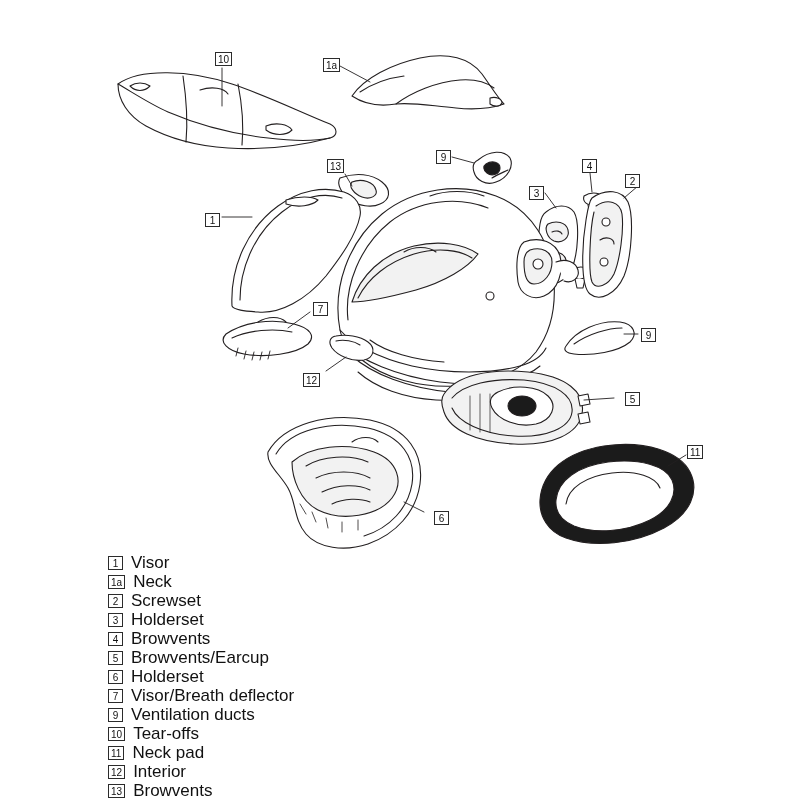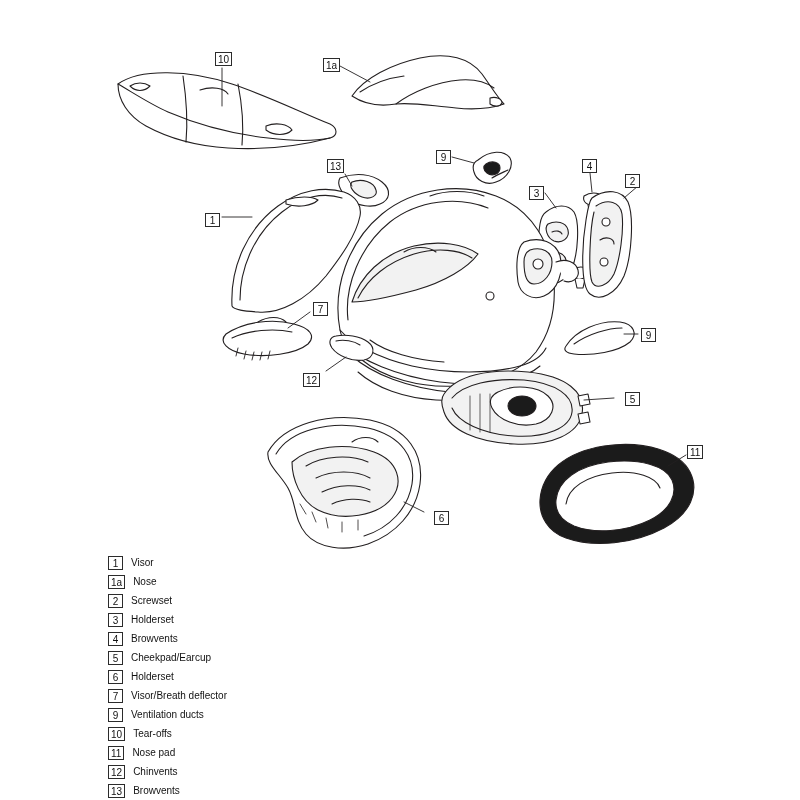--- a/index.html
+++ b/index.html
@@ -57,21 +57,21 @@
     line-height: 13px;
     height: 14px;
     min-width: 15px;
     box-sizing: border-box;
     text-align: center;
     padding: 0 2px;
     margin-right: 8px;
     color: #111;
   }
   .legend-label {
-    font-size: 10px;
+    font-size: 17px;
     color: #111;
   }
 </style>
 </head>
 <body>
 
 <div id="diagram-root">
 
   <svg class="art" viewBox="0 0 800 800" xmlns="http://www.w3.org/2000/svg">
     <g fill="none" stroke="#231f20" stroke-width="1.1" stroke-linejoin="round" stroke-linecap="round">
@@ -290,61 +290,61 @@
   <div class="callout" style="left:687px;top:445px;">11</div>
   <div class="callout" style="left:434px;top:511px;">6</div>
 
   <div class="legend">
     <div class="legend-row">
       <span class="legend-num">1</span>
       <span class="legend-label">Visor</span>
     </div>
     <div class="legend-row">
       <span class="legend-num">1a</span>
-      <span class="legend-label">Nose</span>
+      <span class="legend-label">Neck</span>
     </div>
     <div class="legend-row">
       <span class="legend-num">2</span>
       <span class="legend-label">Screwset</span>
     </div>
     <div class="legend-row">
       <span class="legend-num">3</span>
       <span class="legend-label">Holderset</span>
     </div>
     <div class="legend-row">
       <span class="legend-num">4</span>
       <span class="legend-label">Browvents</span>
     </div>
     <div class="legend-row">
       <span class="legend-num">5</span>
-      <span class="legend-label">Cheekpad/Earcup</span>
+      <span class="legend-label">Browvents/Earcup</span>
     </div>
     <div class="legend-row">
       <span class="legend-num">6</span>
       <span class="legend-label">Holderset</span>
     </div>
     <div class="legend-row">
       <span class="legend-num">7</span>
       <span class="legend-label">Visor/Breath deflector</span>
     </div>
     <div class="legend-row">
       <span class="legend-num">9</span>
       <span class="legend-label">Ventilation ducts</span>
     </div>
     <div class="legend-row">
       <span class="legend-num">10</span>
       <span class="legend-label">Tear-offs</span>
     </div>
     <div class="legend-row">
       <span class="legend-num">11</span>
-      <span class="legend-label">Nose pad</span>
+      <span class="legend-label">Neck pad</span>
     </div>
     <div class="legend-row">
       <span class="legend-num">12</span>
-      <span class="legend-label">Chinvents</span>
+      <span class="legend-label">Interior</span>
     </div>
     <div class="legend-row">
       <span class="legend-num">13</span>
       <span class="legend-label">Browvents</span>
     </div>
   </div>
 
 </div>
 
 </body></html>

